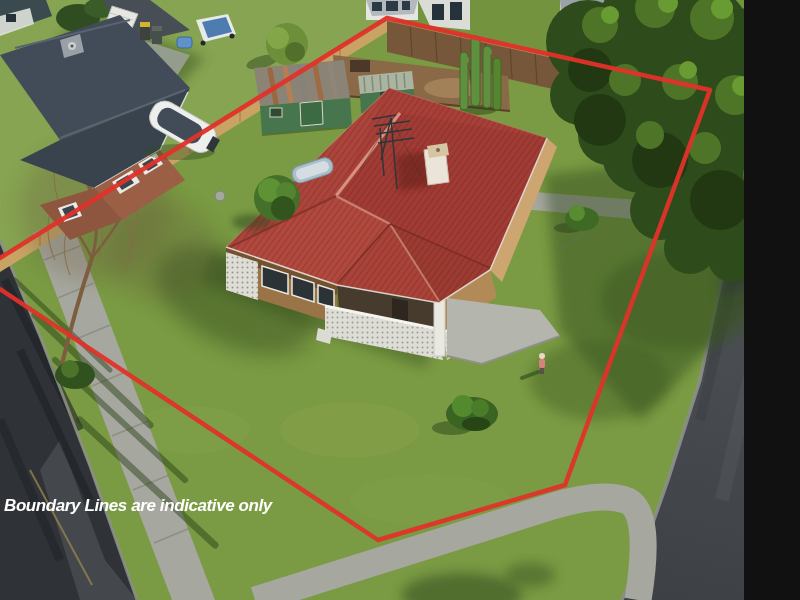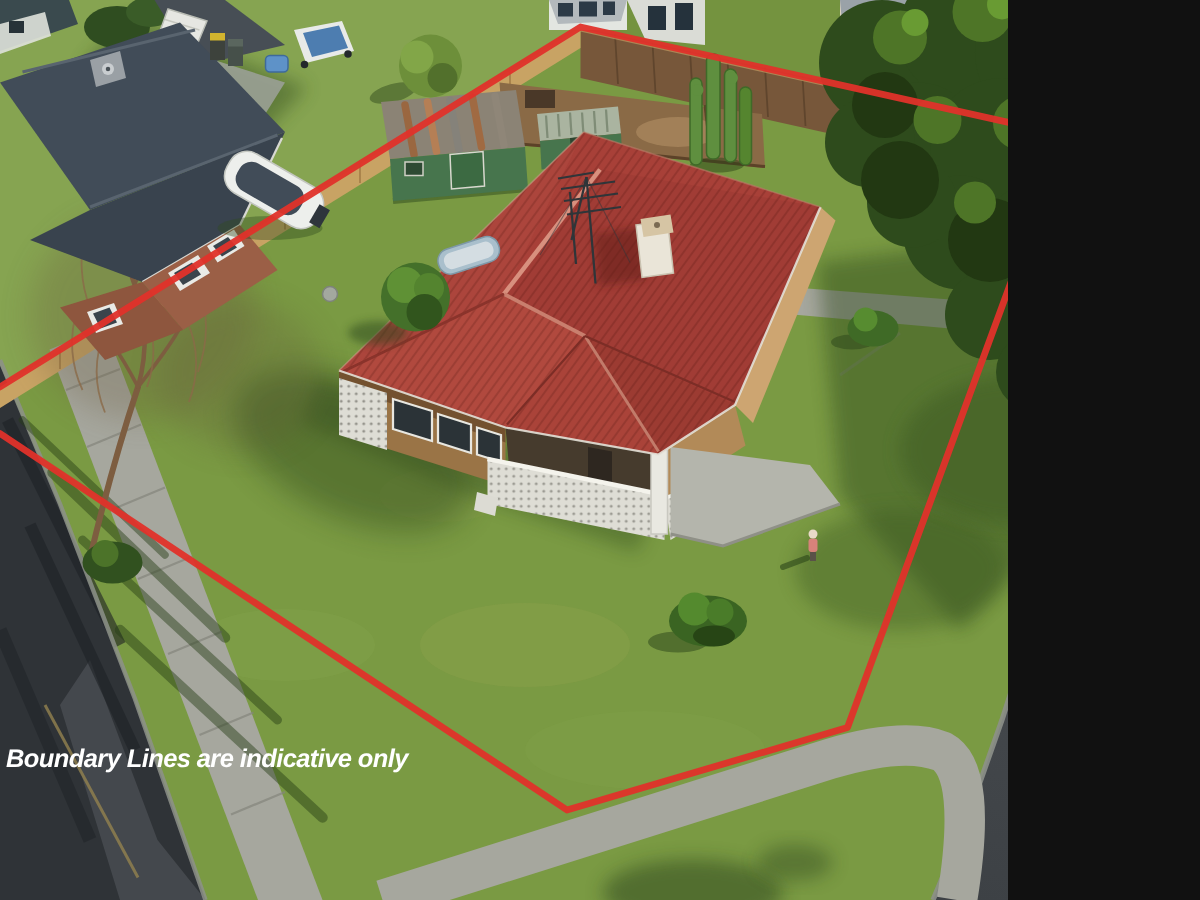--- a/index.html
+++ b/index.html
@@ -1,16 +1,16 @@
 <!DOCTYPE html>
 <html style="--c-lawn: #7a9a43; --c-lawn2: #86a451; --c-lawn-top: #74933f; --c-road-dark: #2f3337; --c-curb: #8d908a; --c-path: #a6a79e; --c-roof: #a84038; --c-fence: #77573a; --c-fence-lit: #c8a364; --c-brick: #9a7446; --c-brick-lit: #cda571; --c-block: #deddd5; --c-patio: #b4b5ac; --c-tree: #2e4b1c; --c-tree-hi: #4e7527; --c-shed: #47754d; --c-shed-roof: #8b8375; --c-nroof: #414c58; --c-nbrick: #9b5f46; --c-dirt: #8a6a46; --c-shadow: #2e4a1c; --c-boundary: #e0322a; --c-caption: #ffffff;"><head>
 <meta charset="utf-8">
 <style>
   html,body{margin:0;padding:0;background:#111;}
-  .stage{position:relative;width:672px;height:600px;overflow:hidden;font-family:"Liberation Sans",sans-serif;}
+  .stage{position:relative;width:744px;height:600px;overflow:hidden;font-family:"Liberation Sans",sans-serif;}
   svg{display:block}
   .lawn{fill:var(--c-lawn)} .lawn2{fill:var(--c-lawn2)} .lawn-top{fill:var(--c-lawn-top)}
   .roadL{fill:var(--c-road-dark)}
   .curb{stroke:var(--c-curb);fill:none}
   .path{fill:var(--c-path)} .pathS{stroke:var(--c-path);fill:none}
   .roof{fill:var(--c-roof)}
   .fenceB{fill:var(--c-fence)} .fenceL{fill:var(--c-fence-lit)}
   .brick{fill:var(--c-brick)} .brickL{fill:var(--c-brick-lit)}
   .block{fill:var(--c-block)} .patio{fill:var(--c-patio)}
   .tree{fill:var(--c-tree)} .treeHi{fill:var(--c-tree-hi)}

